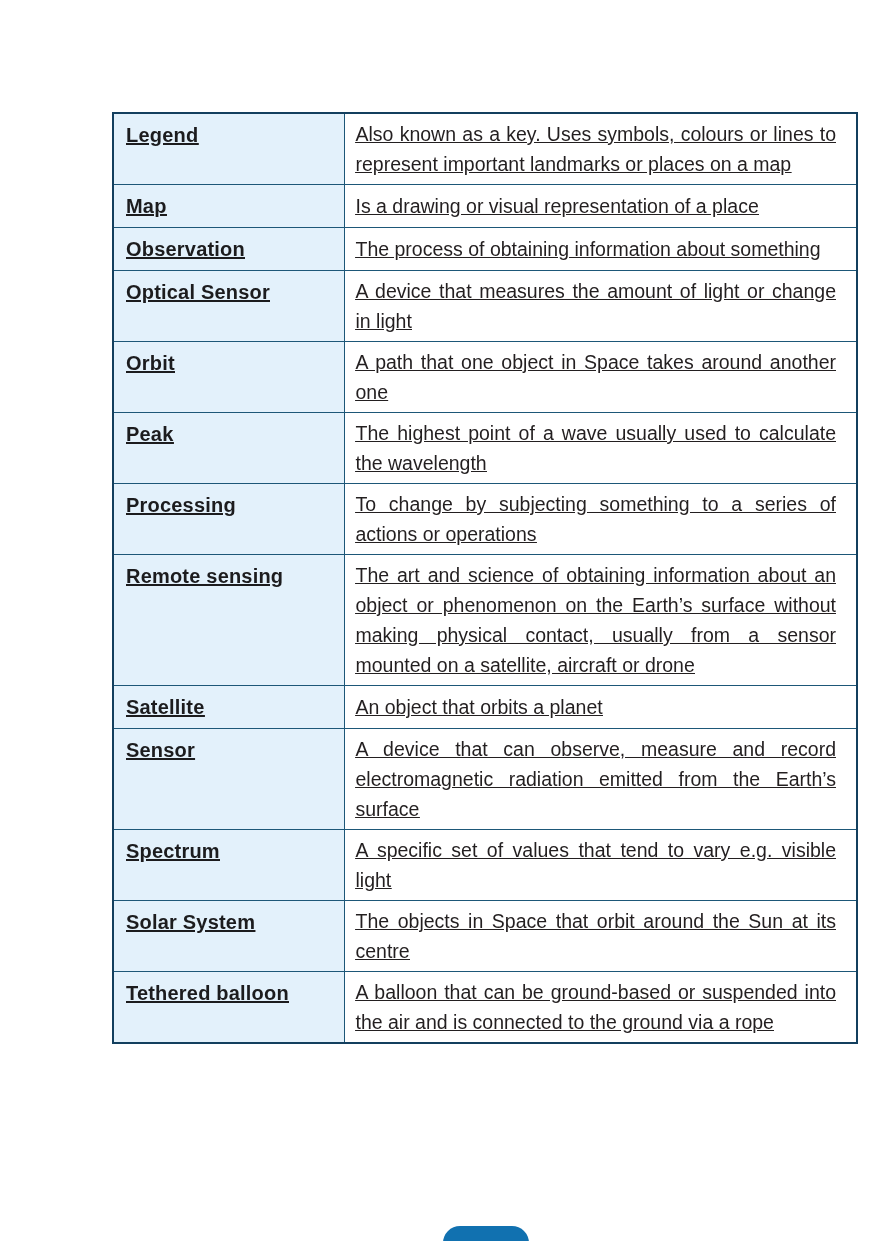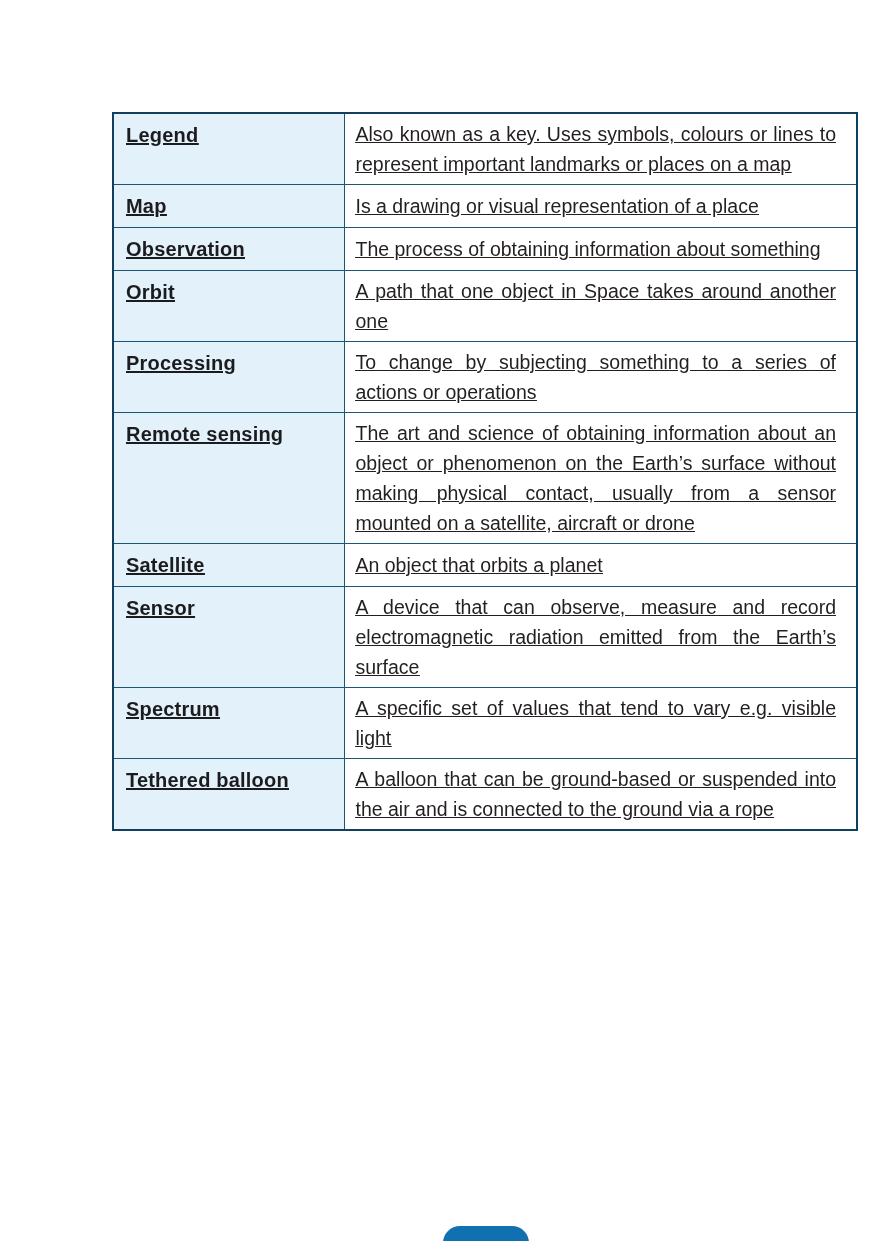--- a/index.html
+++ b/index.html
@@ -77,22 +77,30 @@
         </tr>
         <tr>
           <td class="term-cell">Map</td>
           <td class="def-cell">Is a drawing or visual representation of a place</td>
         </tr>
         <tr>
           <td class="term-cell">Observation</td>
           <td class="def-cell">The process of obtaining information about something</td>
         </tr>
         <tr>
+          <td class="term-cell">Optical Sensor</td>
+          <td class="def-cell">A device that measures the amount of light or change in light</td>
+        </tr>
+        <tr>
           <td class="term-cell">Orbit</td>
           <td class="def-cell">A path that one object in Space takes around another one</td>
+        </tr>
+        <tr>
+          <td class="term-cell">Peak</td>
+          <td class="def-cell">The highest point of a wave usually used to calculate the wavelength</td>
         </tr>
         <tr>
           <td class="term-cell">Processing</td>
           <td class="def-cell">To change by subjecting something to a series of actions or operations</td>
         </tr>
         <tr>
           <td class="term-cell">Remote sensing</td>
           <td class="def-cell">The art and science of obtaining information about an object or phenomenon on the Earth’s surface without making physical contact, usually from a sensor mounted on a satellite, aircraft or drone</td>
         </tr>
         <tr>
@@ -101,20 +109,24 @@
         </tr>
         <tr>
           <td class="term-cell">Sensor</td>
           <td class="def-cell">A device that can observe, measure and record electromagnetic radiation emitted from the Earth’s surface</td>
         </tr>
         <tr>
           <td class="term-cell">Spectrum</td>
           <td class="def-cell">A specific set of values that tend to vary e.g. visible light</td>
         </tr>
         <tr>
+          <td class="term-cell">Solar System</td>
+          <td class="def-cell">The objects in Space that orbit around the Sun at its centre</td>
+        </tr>
+        <tr>
           <td class="term-cell">Tethered balloon</td>
           <td class="def-cell">A balloon that can be ground-based or suspended into the air and is connected to the ground via a rope</td>
         </tr>
     </tbody>
   </table>
 
   <div class="page-tab">
     <span class="num">3</span>
   </div>
 

